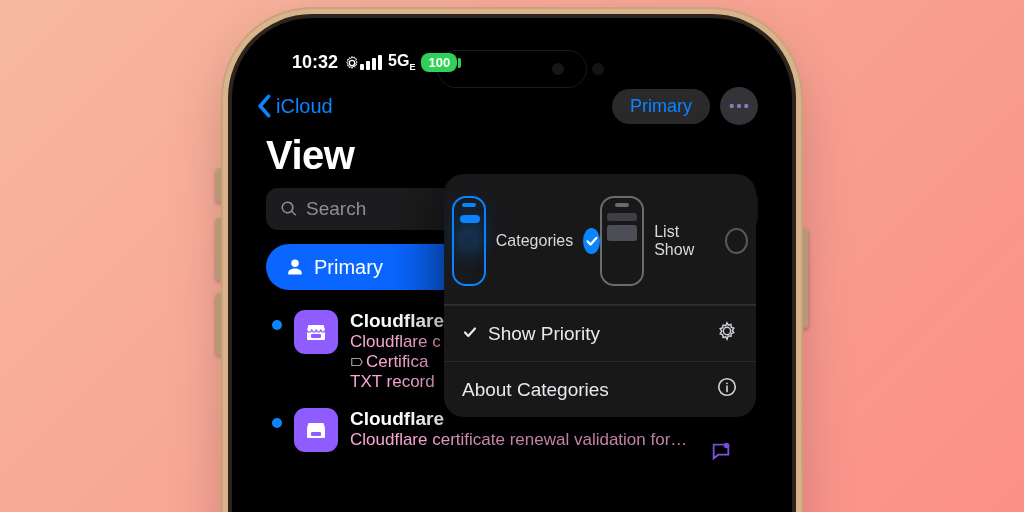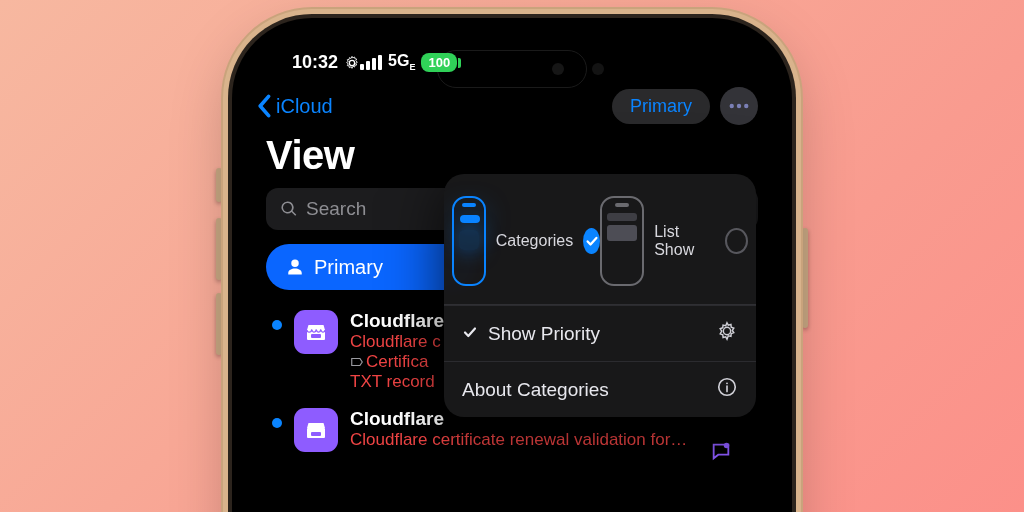--- a/index.html
+++ b/index.html
@@ -102,21 +102,21 @@
 
   .mail-item{ display:flex; gap:12px; padding:6px 0 10px 6px; }
   .dot{ width:10px;height:10px;background:#0a84ff;border-radius:50%;margin-top:10px;flex-shrink:0;}
   .app-icon{
     width:44px;height:44px;border-radius:11px;background:#8e5cff;
     display:flex;align-items:center;justify-content:center;flex-shrink:0;
   }
   .app-icon svg{width:24px;height:24px;}
   .mail-text{min-width:0;}
   .sender{font-size:19px;font-weight:600;color:#fff;}
-  .line{font-size:17px;color:#ef4444; white-space:nowrap; overflow:hidden; text-overflow:ellipsis; max-width:480px;}
+  .line{font-size:17px;color:#f9a8d4; white-space:nowrap; overflow:hidden; text-overflow:ellipsis; max-width:480px;}
   .line svg.tag{width:14px;height:14px;vertical-align:-2px;margin-right:2px;}
   .chat-icon{
     position:absolute; right:26px; bottom:-4px; color:#8e5cff;
   }
 
   
   .popover{
     position:absolute; top:144px; right:22px; width:312px;
     background:rgba(24,24,26,0.98); border-radius:20px;
     box-shadow:0 10px 60px rgba(0,0,0,0.7);

